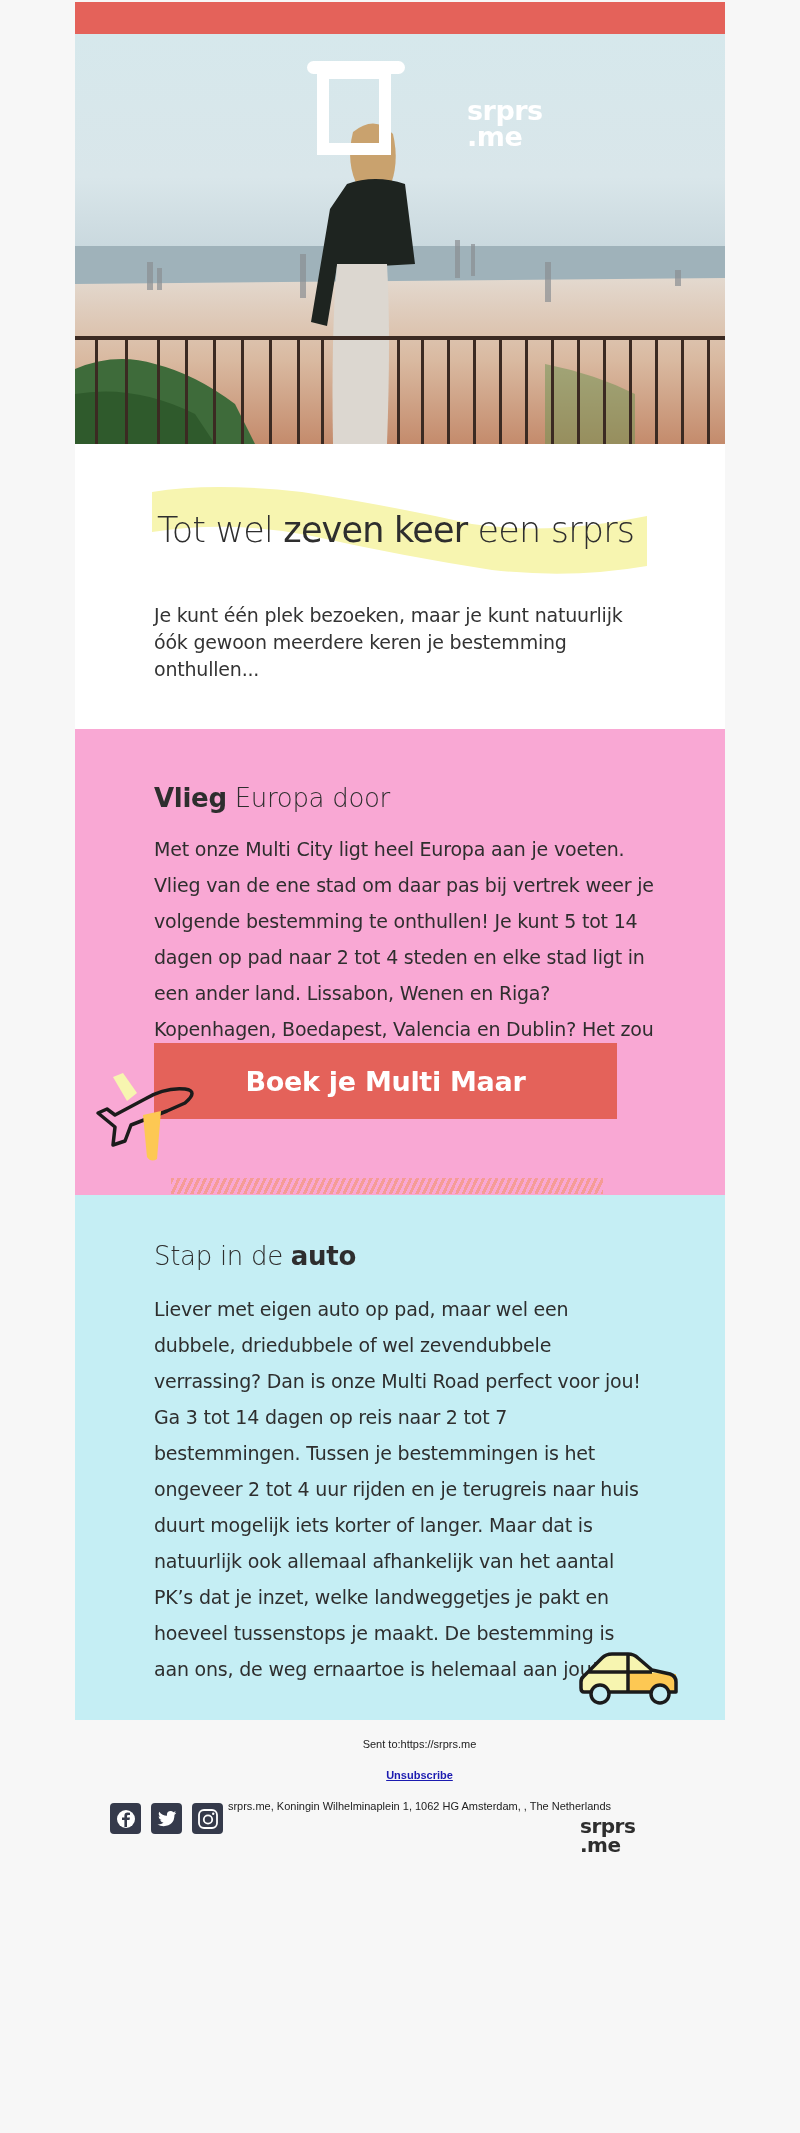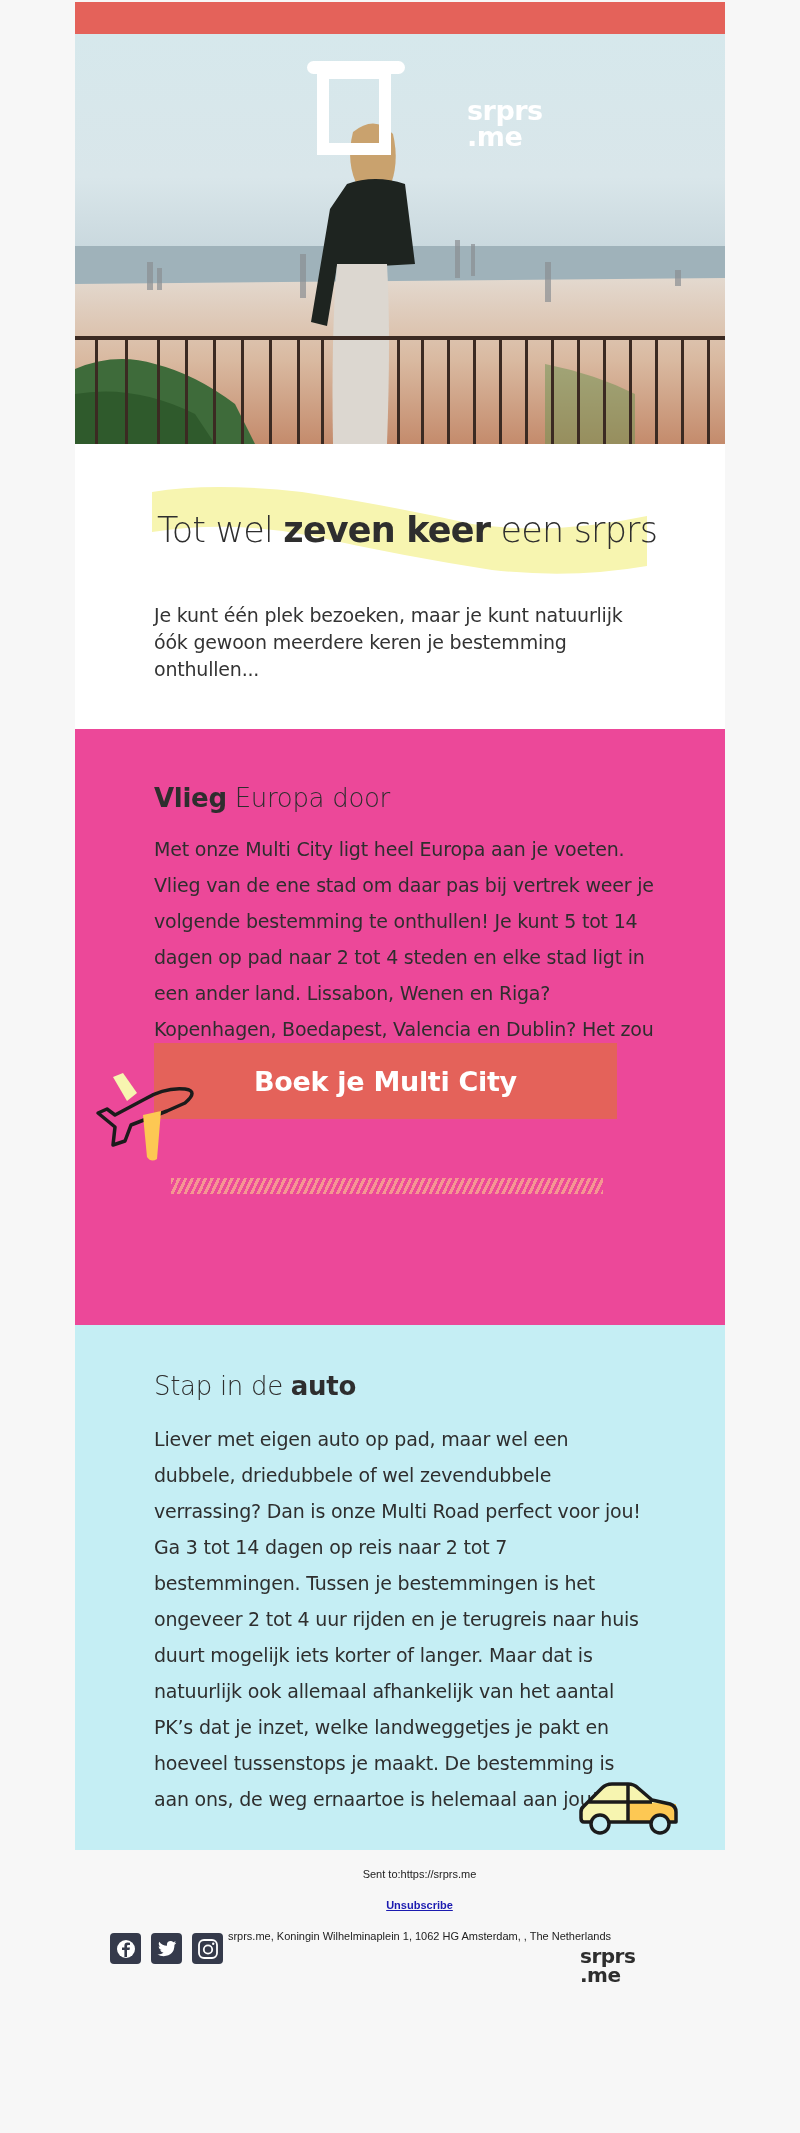--- a/index.html
+++ b/index.html
@@ -10,25 +10,25 @@
   .topbar { height: 32px; background: #e4625a; margin-top: 2px; }
 
   .hero { position: relative; height: 410px; overflow: hidden; }
   .hero svg.bg { position: absolute; left: 0; top: 0; width: 650px; height: 410px; display: block; }
   .hero .logo { position: absolute; left: 232px; top: 27px; width: 190px; height: 100px; }
   .hero .logo-text { position: absolute; left: 392px; top: 64px; color: #fff; font-family: "DejaVu Sans", sans-serif; font-weight: bold; font-size: 27px; line-height: 26px; letter-spacing: -0.5px; }
 
   .intro { background: #fff; height: 285px; position: relative; }
   .wave { position: absolute; left: 77px; top: 40px; width: 495px; height: 90px; }
   .headline { position: absolute; left: 82px; top: 66px; width: 500px; font-size: 35px; font-weight: 300; letter-spacing: -0.8px; white-space: nowrap; color: #2e2e2e; }
-  .headline b { font-weight: bold; }
+  .headline b { font-weight: normal; }
   .intro-text { position: absolute; left: 79px; top: 158px; width: 500px; font-size: 19px; line-height: 27px; color: #333; letter-spacing: -0.2px; }
   .intro-text .strong { font-weight: bold; display: block; }
 
-  .pink { background: #ec4899; height: 596px; position: relative; padding-left: 22px; }
+  .pink { background: #f9a8d4; height: 466px; position: relative; padding-left: 22px; }
   .sec-title { position: absolute; left: 79px; font-size: 26px; letter-spacing: -0.3px; color: #2e2e2e; font-weight: 300; }
   .sec-title b { font-weight: bold; }
   .sec-body { position: absolute; left: 79px; width: 500px; font-size: 19px; line-height: 36px; color: #2e2e2e; letter-spacing: -0.2px; }
   .cta { position: absolute; left: 79px; width: 463px; height: 76px; background: #e4625a; color: #fff; font-weight: bold; font-size: 27px; letter-spacing: -0.3px; display: flex; align-items: center; justify-content: center; cursor: pointer; }
 
   .stripes { position: absolute; left: 96px; width: 432px; height: 16px; top: 510px; z-index: 3;
     background: repeating-linear-gradient(115deg, #f59b92 0 3px, transparent 3px 6px); opacity: 0.95; }
 
   .blue { background: #c5eef4; height: 525px; position: relative; }
 
@@ -126,21 +126,21 @@
     </svg>
     <div class="headline"><span>Tot wel </span><b>zeven keer</b><span> een srprs</span></div>
     <div class="intro-text">
       <span>Je kunt één plek bezoeken, maar je kunt natuurlijk óók gewoon meerdere keren je bestemming onthullen...</span>
     </div>
   </div>
 
   <div class="pink">
     <div class="sec-title" style="top:54px;"><b>Vlieg</b><span> Europa door</span></div>
     <div class="sec-body" style="top:102px;">Met onze Multi City ligt heel Europa aan je voeten. Vlieg van de ene stad om daar pas bij vertrek weer je volgende bestemming te onthullen! Je kunt 5 tot 14 dagen op pad naar 2 tot 4 steden en elke stad ligt in een ander land. Lissabon, Wenen en Riga? Kopenhagen, Boedapest, Valencia en Dublin? Het zou zomaar kunnen...</div>
-    <div class="cta" style="top:314px;">Boek je Multi City</div>
+    <div class="cta" style="top:314px;">Boek je Multi Maar</div>
     <svg style="position:absolute;left:20px;top:340px;width:110px;height:95px;" viewBox="0 0 110 95">
       <path d="M18 8 L28 4 L42 24 L32 32 Z" fill="#f7f5b0"></path>
       <path d="M3 44 L12 40 L20 46 L50 30 Q70 18 90 20 Q104 22 90 34 L72 42 L36 56 L30 72 L18 76 L20 58 Z" fill="none" stroke="#1b1b1b" stroke-width="3.5" stroke-linejoin="round"></path>
       <path d="M48 46 L66 42 L62 90 Q56 94 52 88 Z" fill="#fdc853"></path>
     </svg>
   </div>
 
   <div class="stripes" style="top:1176px; position:absolute;"></div>
 
   <div class="blue">

